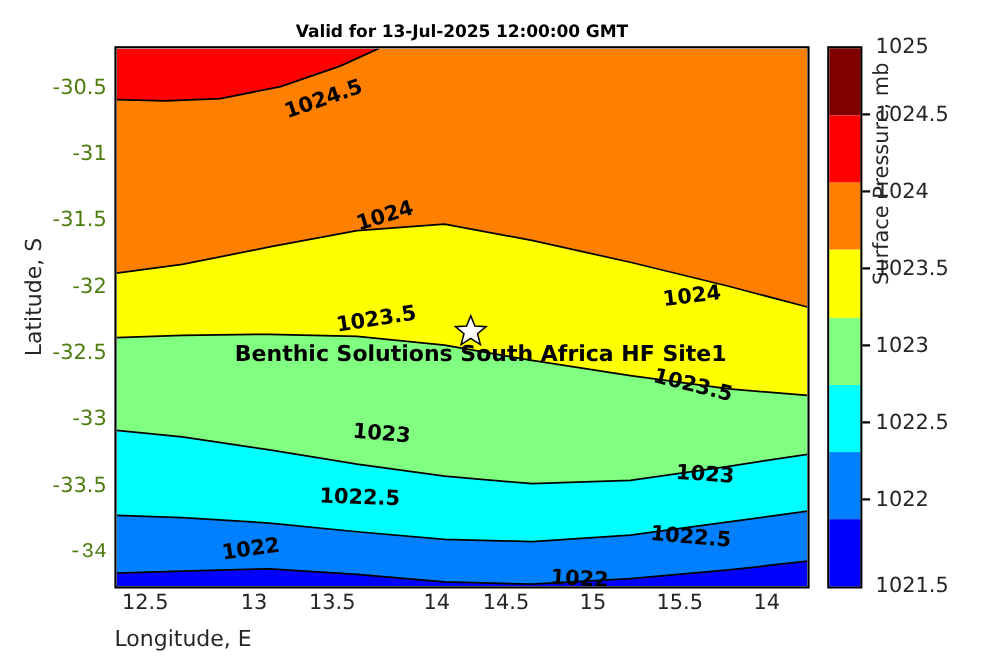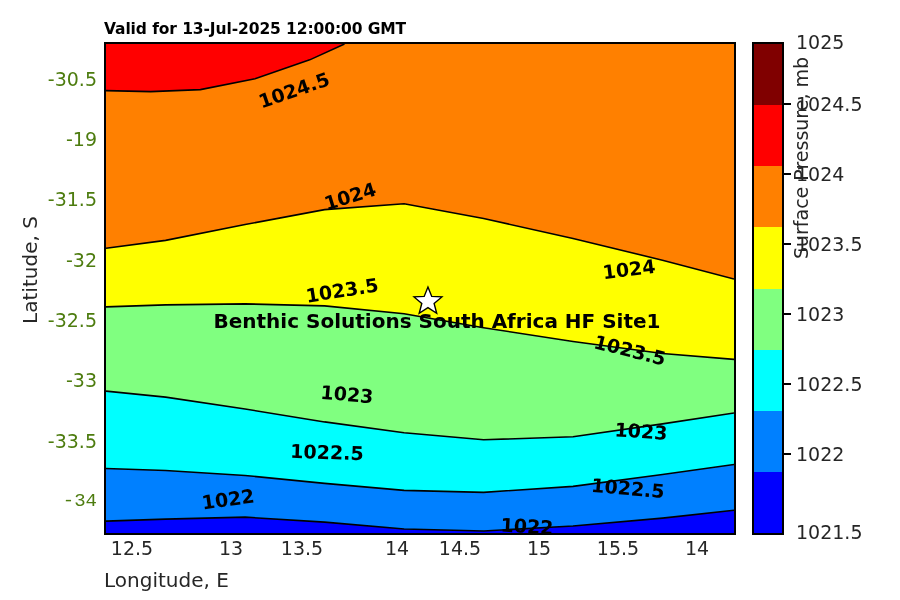--- a/index.html
+++ b/index.html
@@ -17,21 +17,21 @@
   #root {
     position: absolute;
     left: 0; top: 0;
     width: 900px; height: 600px;
   }
   .title {
     position: absolute;
     left: 104px;
     top: 20px;
     width: 632px;
-    text-align: left;
+    text-align: center;
     font-size: 15.5px;
     font-weight: bold;
     color: #000000;
     letter-spacing: -0.1px;
   }
   
   .plot-frame {
     position: absolute;
     left: 104px;
     top: 42px;
@@ -217,21 +217,21 @@
     <div class="clabel" style="left:221px; top:408px; transform:translate(-50%,-50%) rotate(2deg);">1022.5</div>
     <div class="clabel" style="left:522px; top:444px; transform:translate(-50%,-50%) rotate(5deg);">1022.5</div>
     <div class="clabel" style="left:122px; top:455px; transform:translate(-50%,-50%) rotate(-8deg);">1022</div>
     <div class="clabel" style="left:421px; top:482px; transform:translate(-50%,-50%) rotate(3deg);">1022</div>
 
     <div class="site-label" style="left:331px; top:277px;">Benthic Solutions South Africa HF Site1</div>
   </div>
 
   <div class="ytick-wrap">
     <div class="ytick" style="top:37px;">-30.5</div>
-    <div class="ytick" style="top:97px;">-19</div>
+    <div class="ytick" style="top:97px;">-31</div>
     <div class="ytick" style="top:157px;">-31.5</div>
     <div class="ytick" style="top:218px;">-32</div>
     <div class="ytick" style="top:278px;">-32.5</div>
     <div class="ytick" style="top:338px;">-33</div>
     <div class="ytick" style="top:399px;">-33.5</div>
     <div class="ytick" style="top:459px;font-family:Liberation Mono, monospace;">-34</div>
   </div>
   <div class="ylabel">Latitude, S</div>
 
   <div class="xtick-wrap">

